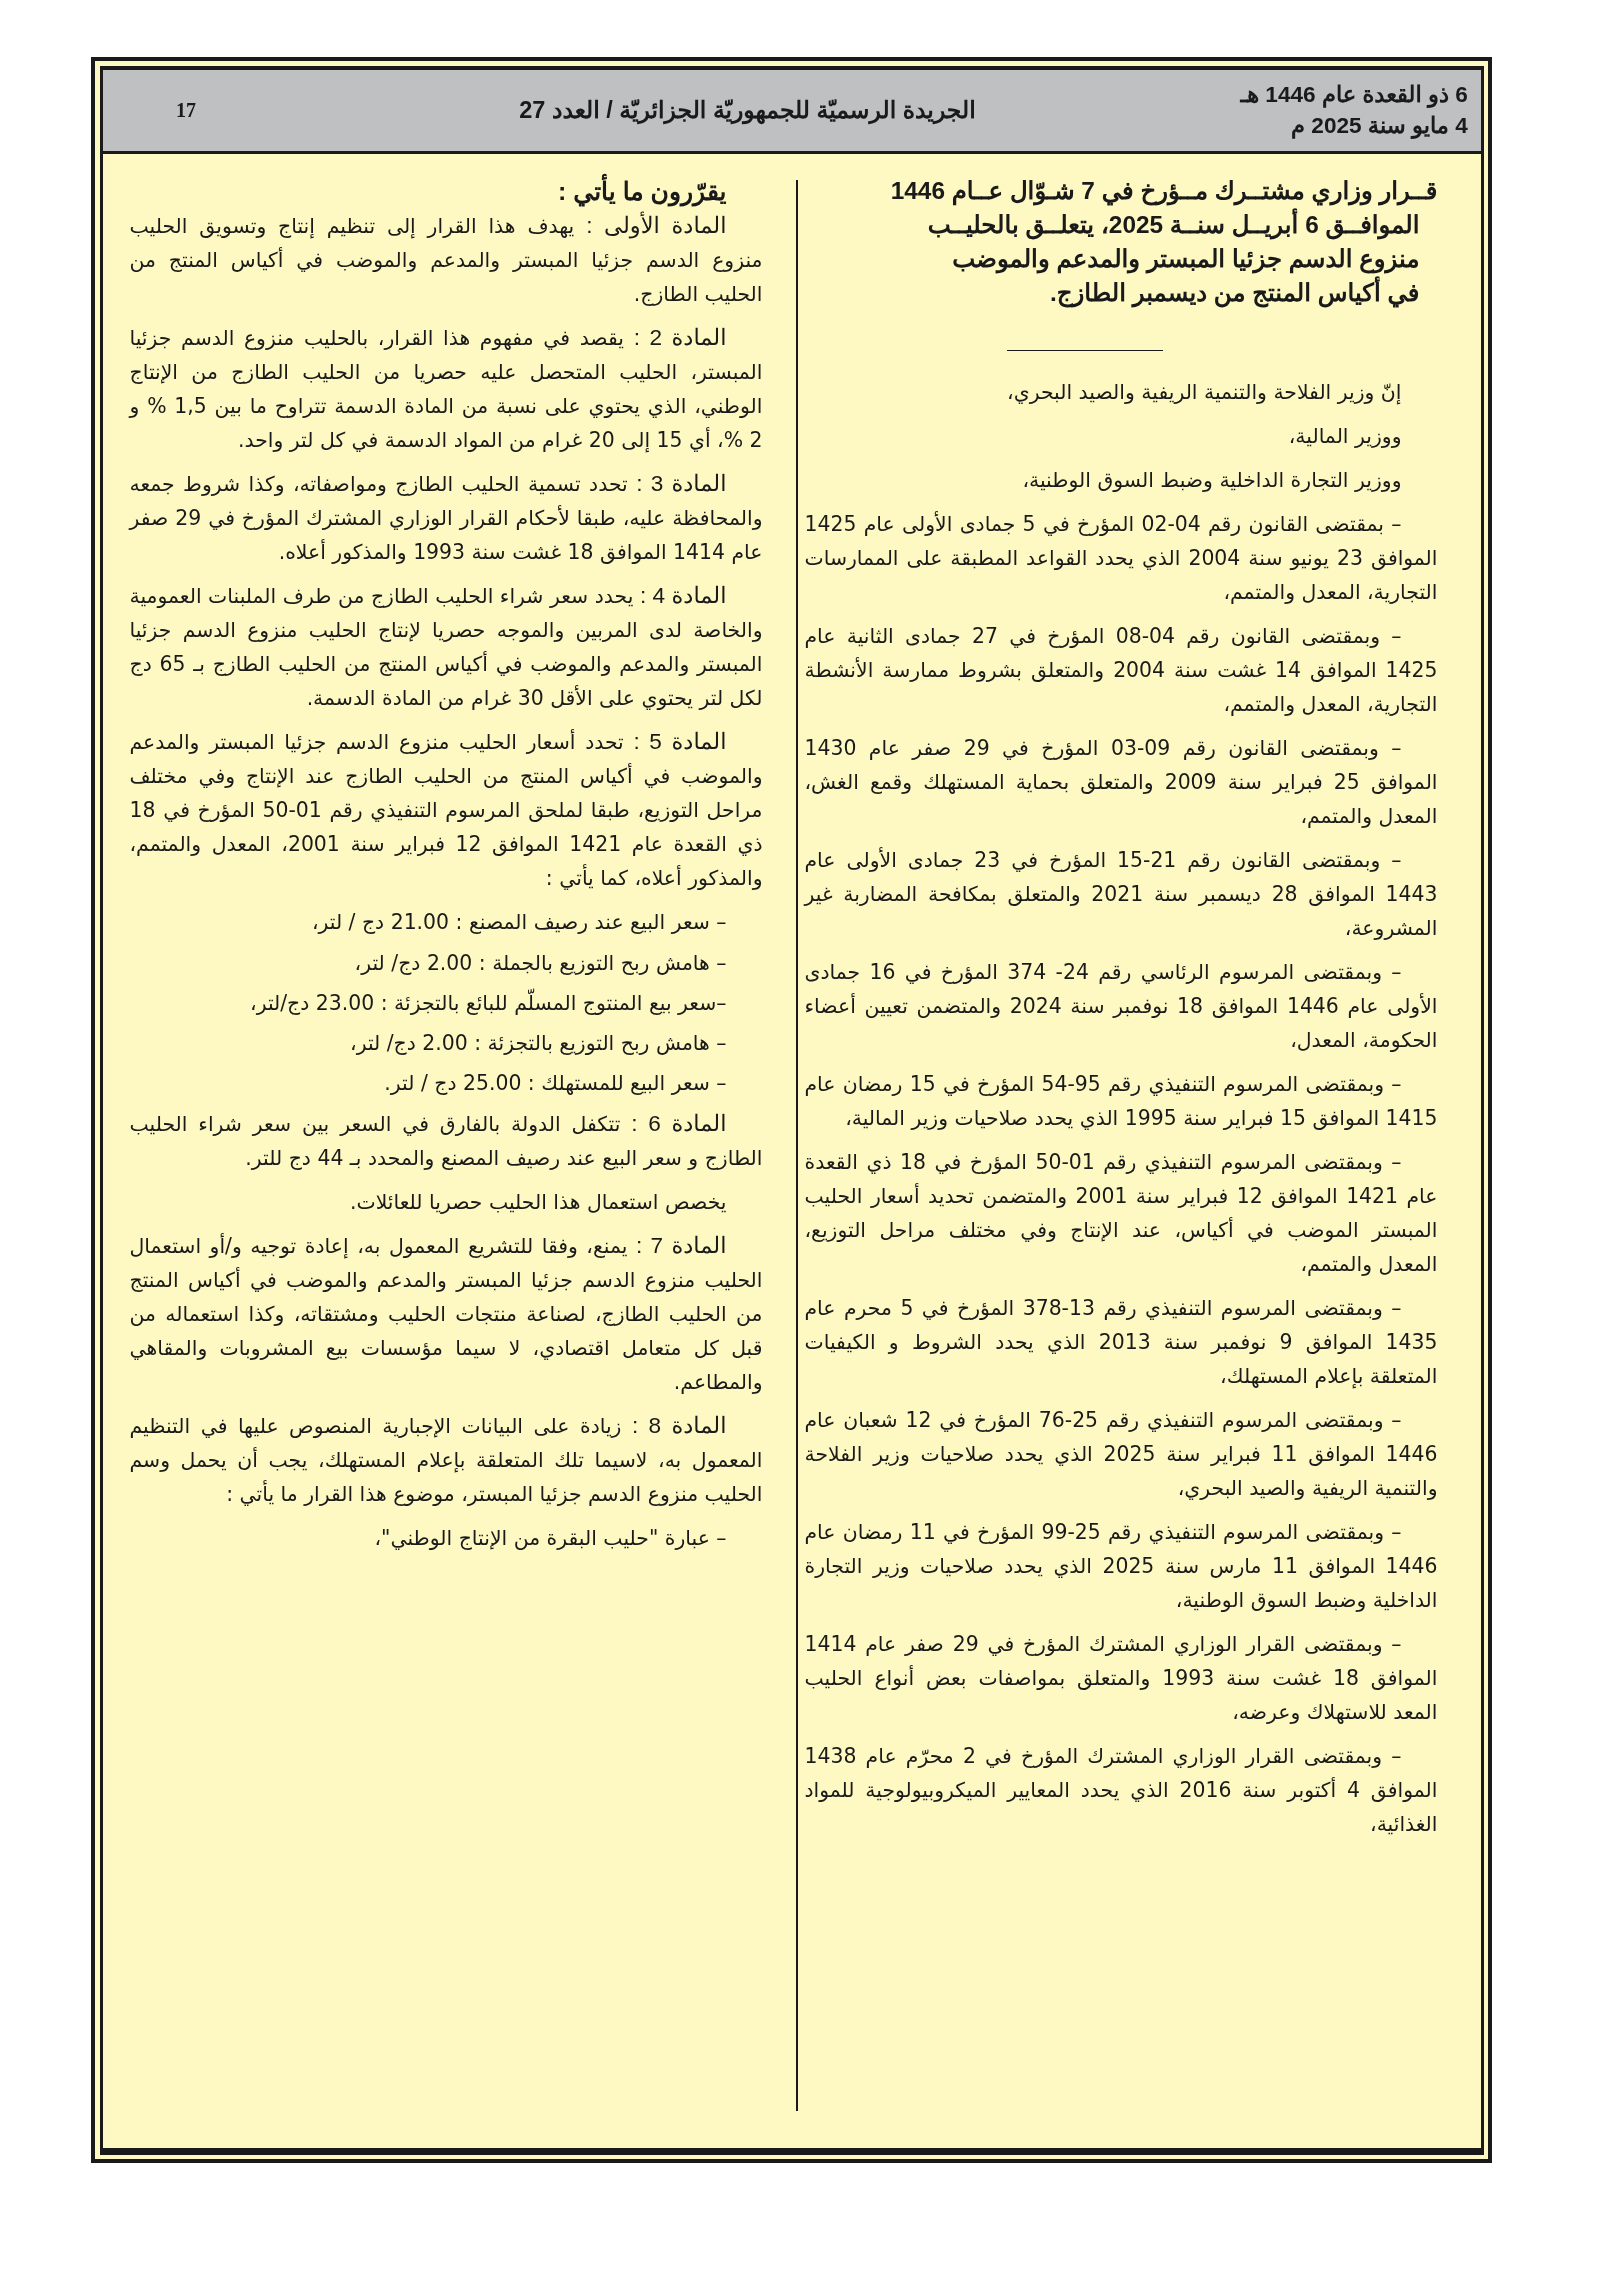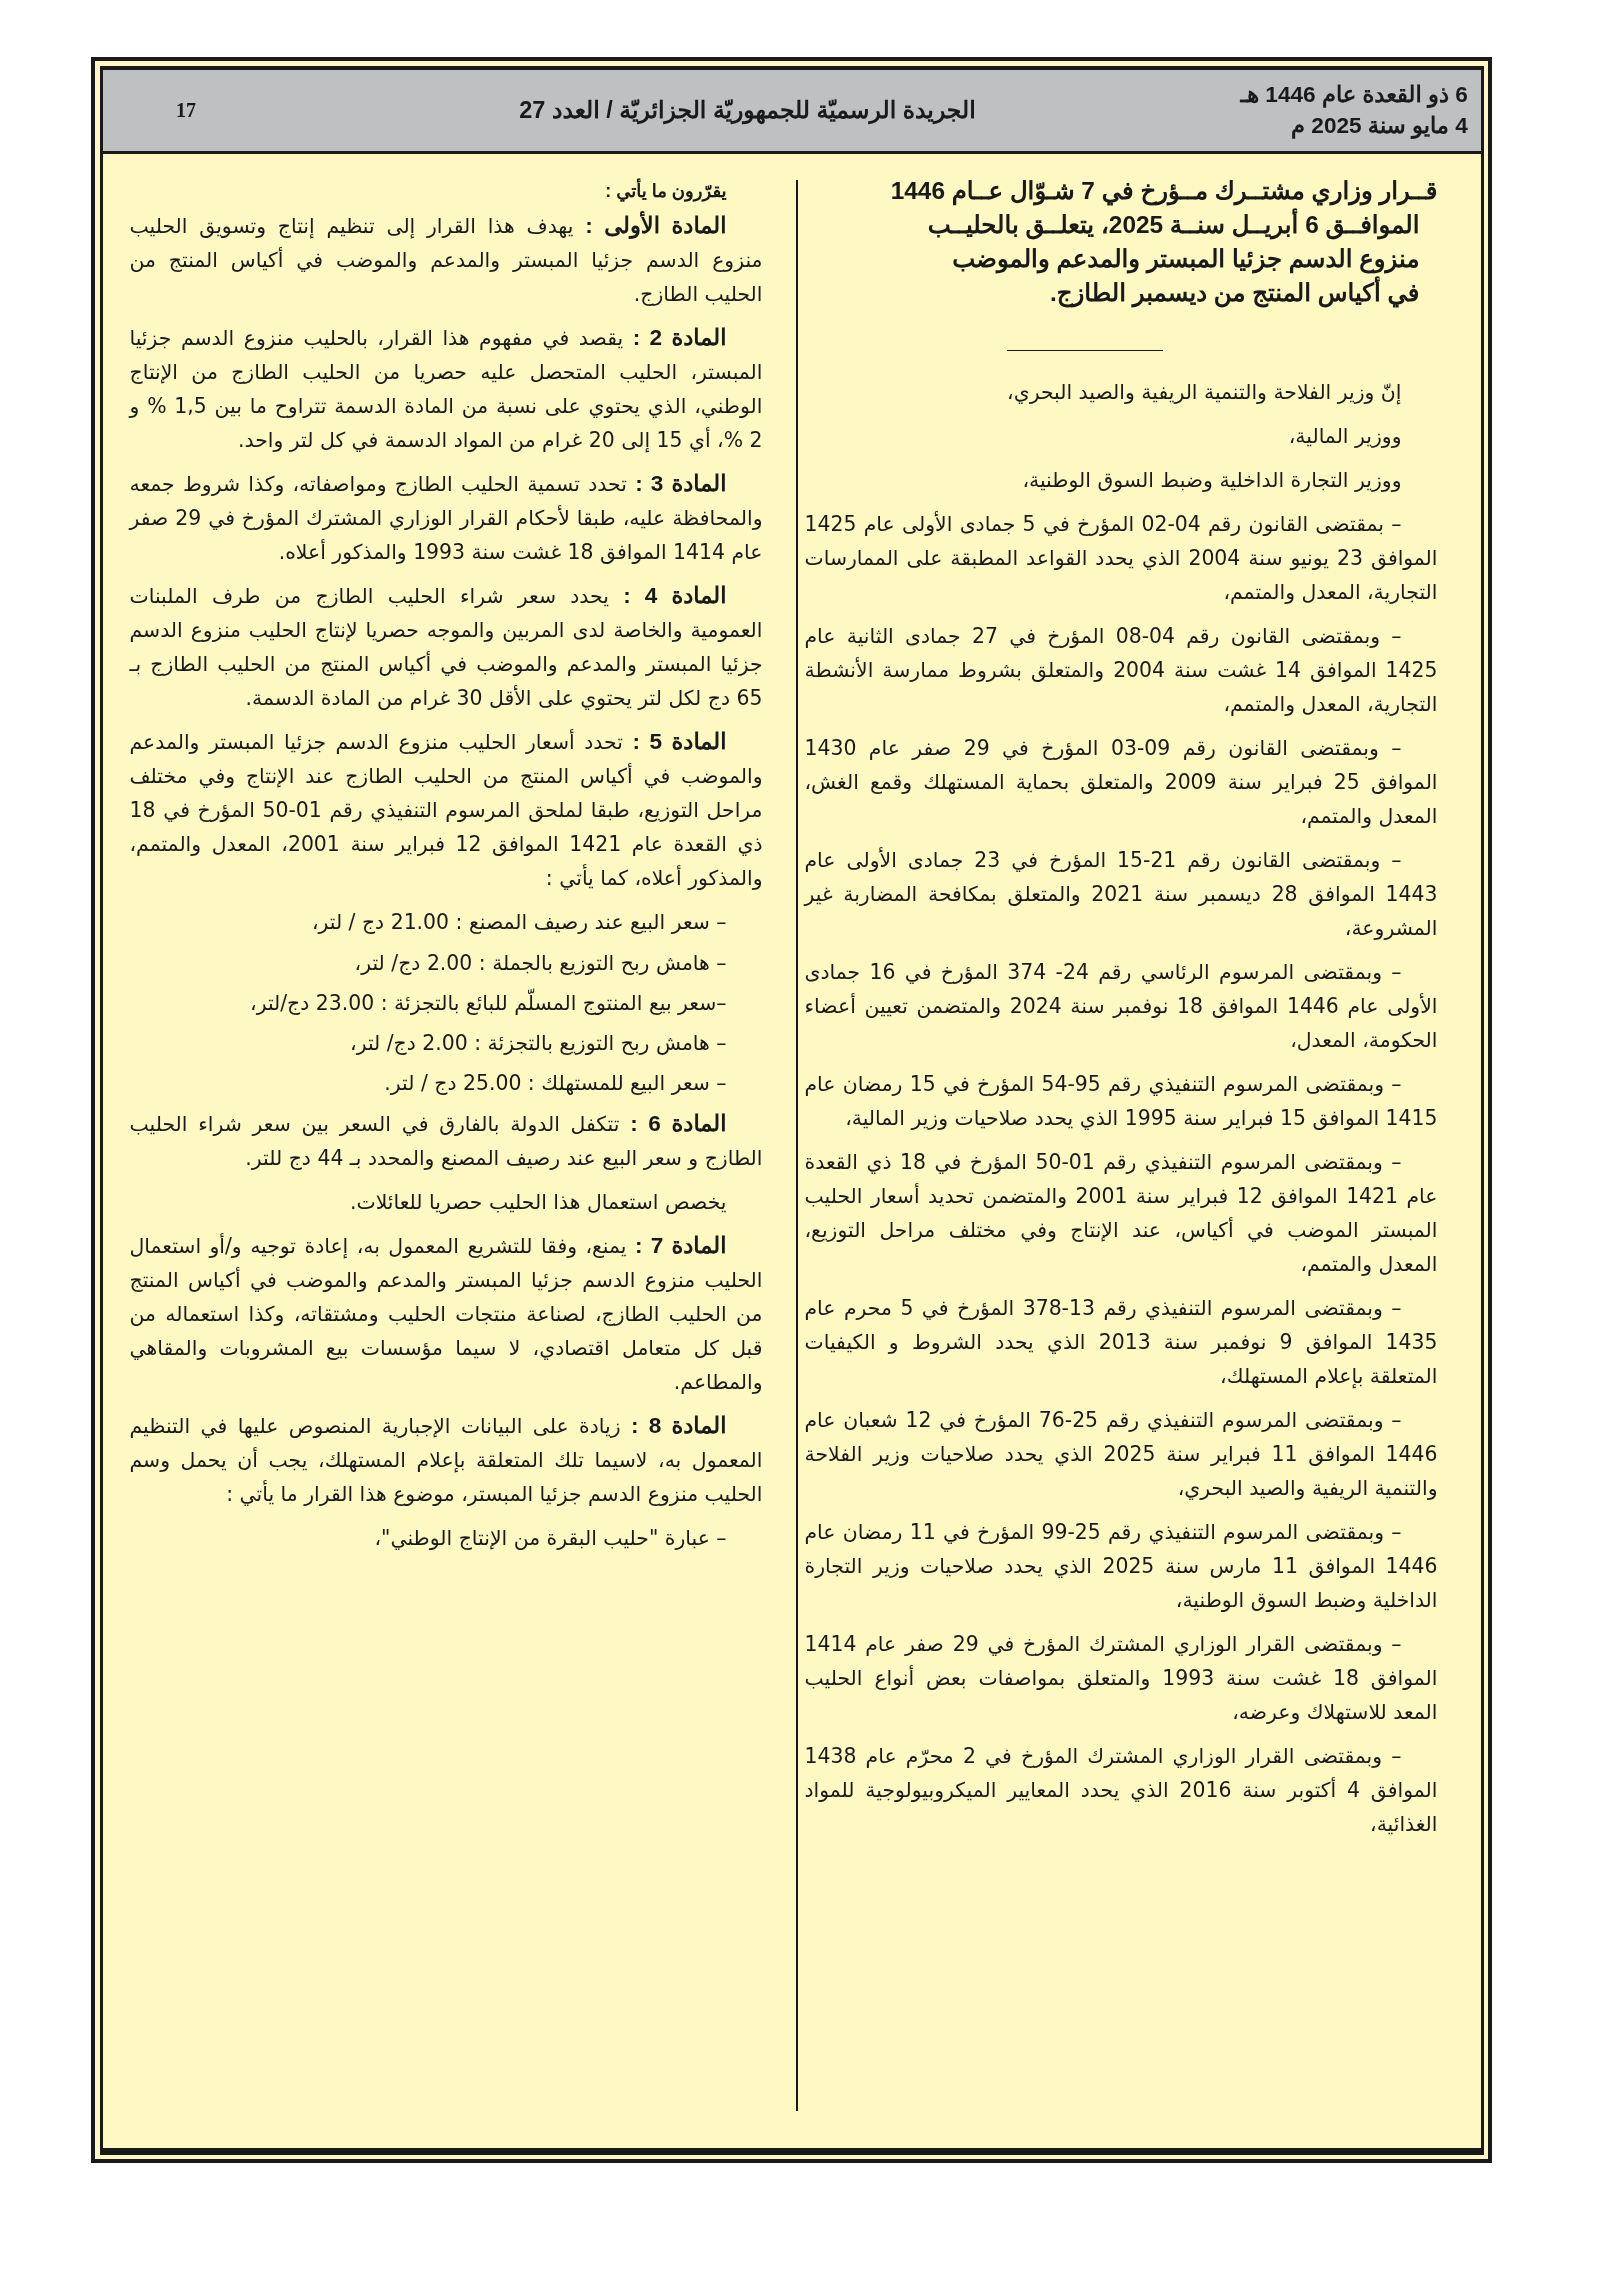--- a/index.html
+++ b/index.html
@@ -50,23 +50,23 @@
     font-size: 24.4px; line-height: 34px; margin: 0; padding-right: 0;
     text-align: justify; text-align-last: right;
   }
   .decree-title .t-indent { display: block; padding-right: 18px; }
   .title-rule {
     width: 156px; height: 1.8px; background: #1a1a1a; margin: 40px auto 23.5px auto;
     transform: translateX(-36px);
   }
   p { margin: 0 0 10px 0; }
   .indent { text-indent: 36px; }
-  .art-label { font-family: "Liberation Sans", sans-serif; font-weight: bold; font-size: 22.6px; }
+  .art-label { font-family: "Liberation Sans", sans-serif; font-weight: normal; font-size: 22.6px; }
   .decide-heading {
-    font-family: "Liberation Sans", sans-serif; font-weight: bold; font-size: 18px;
+    font-family: "Liberation Sans", sans-serif; font-weight: bold; font-size: 25px;
     text-indent: 36px; margin-bottom: 1.8px;
   }
   .bullet { text-indent: 0; padding-right: 36px; margin-bottom: 6.3px; text-align: left; }
 </style>
 </head>
 <body>
 
 <div class="frame-outer">
   <div class="frame-inner">
 

